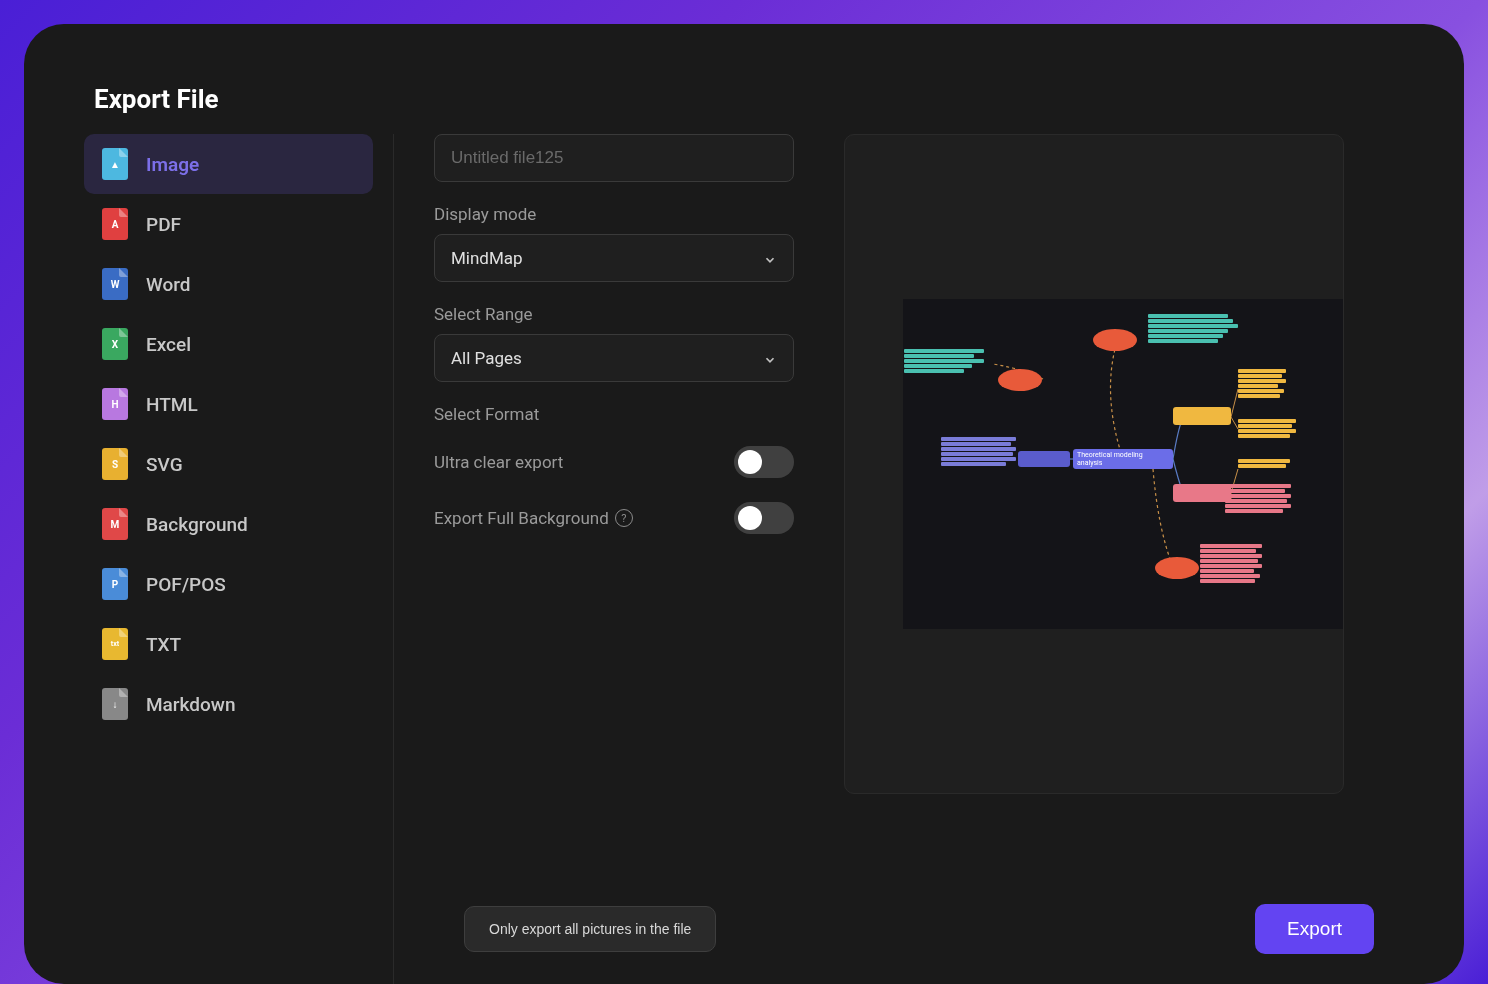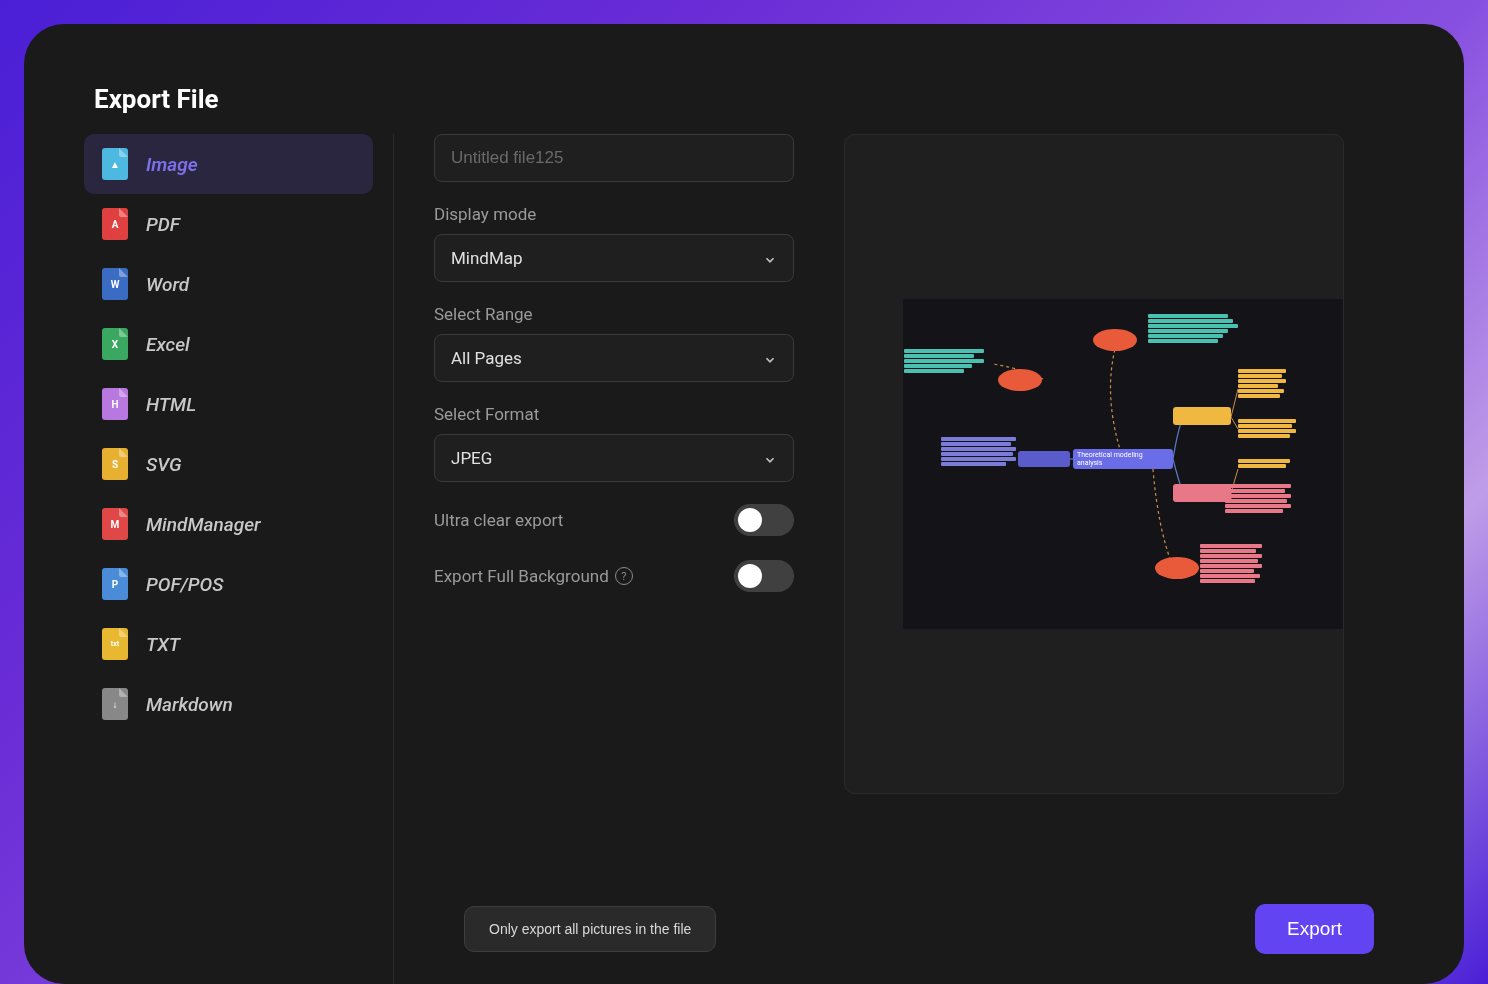--- a/index.html
+++ b/index.html
@@ -51,21 +51,20 @@
     background: #2a2640;
   }
   .sidebar-item.active .sidebar-label {
     color: #7c6fe8;
     font-weight: 600;
   }
   .sidebar-label {
     color: #c8c8c8;
     font-size: 19px;
     font-weight: 500;
-    font-style: italic;
   }
   .file-icon {
     width: 26px;
     height: 32px;
     border-radius: 3px 3px 3px 3px;
     position: relative;
     display: flex;
     align-items: center;
     justify-content: center;
     font-size: 10px;
@@ -288,21 +287,21 @@
       <div class="sidebar-item">
         <span class="file-icon icon-html">H</span>
         <span class="sidebar-label">HTML</span>
       </div>
       <div class="sidebar-item">
         <span class="file-icon icon-svg">S</span>
         <span class="sidebar-label">SVG</span>
       </div>
       <div class="sidebar-item">
         <span class="file-icon icon-mm">M</span>
-        <span class="sidebar-label">MindManager</span>
+        <span class="sidebar-label">Background</span>
       </div>
       <div class="sidebar-item">
         <span class="file-icon icon-pof">P</span>
         <span class="sidebar-label">POF/POS</span>
       </div>
       <div class="sidebar-item">
         <span class="file-icon icon-txt" style="font-size:7px">txt</span>
         <span class="sidebar-label">TXT</span>
       </div>
       <div class="sidebar-item">
@@ -333,26 +332,20 @@
           <div class="form-select">
             <span>All Pages</span>
             <span class="chevron"><svg viewBox="0 0 24 24" fill="none" stroke="#c0c0c0" stroke-width="3">
                   <polyline points="6 9 12 15 18 9"></polyline>
                 </svg></span>
           </div>
         </div>
 
         <div class="form-group">
           <label class="form-label">Select Format</label>
-          <div class="form-select">
-            <span>JPEG</span>
-            <span class="chevron"><svg viewBox="0 0 24 24" fill="none" stroke="#c0c0c0" stroke-width="3">
-                  <polyline points="6 9 12 15 18 9"></polyline>
-                </svg></span>
-          </div>
         </div>
 
         <div class="toggle-row">
           <span class="toggle-label">Ultra clear export</span>
           <div class="toggle"></div>
         </div>
 
         <div class="toggle-row">
           <span class="toggle-label">
             <span>Export Full Background</span>

